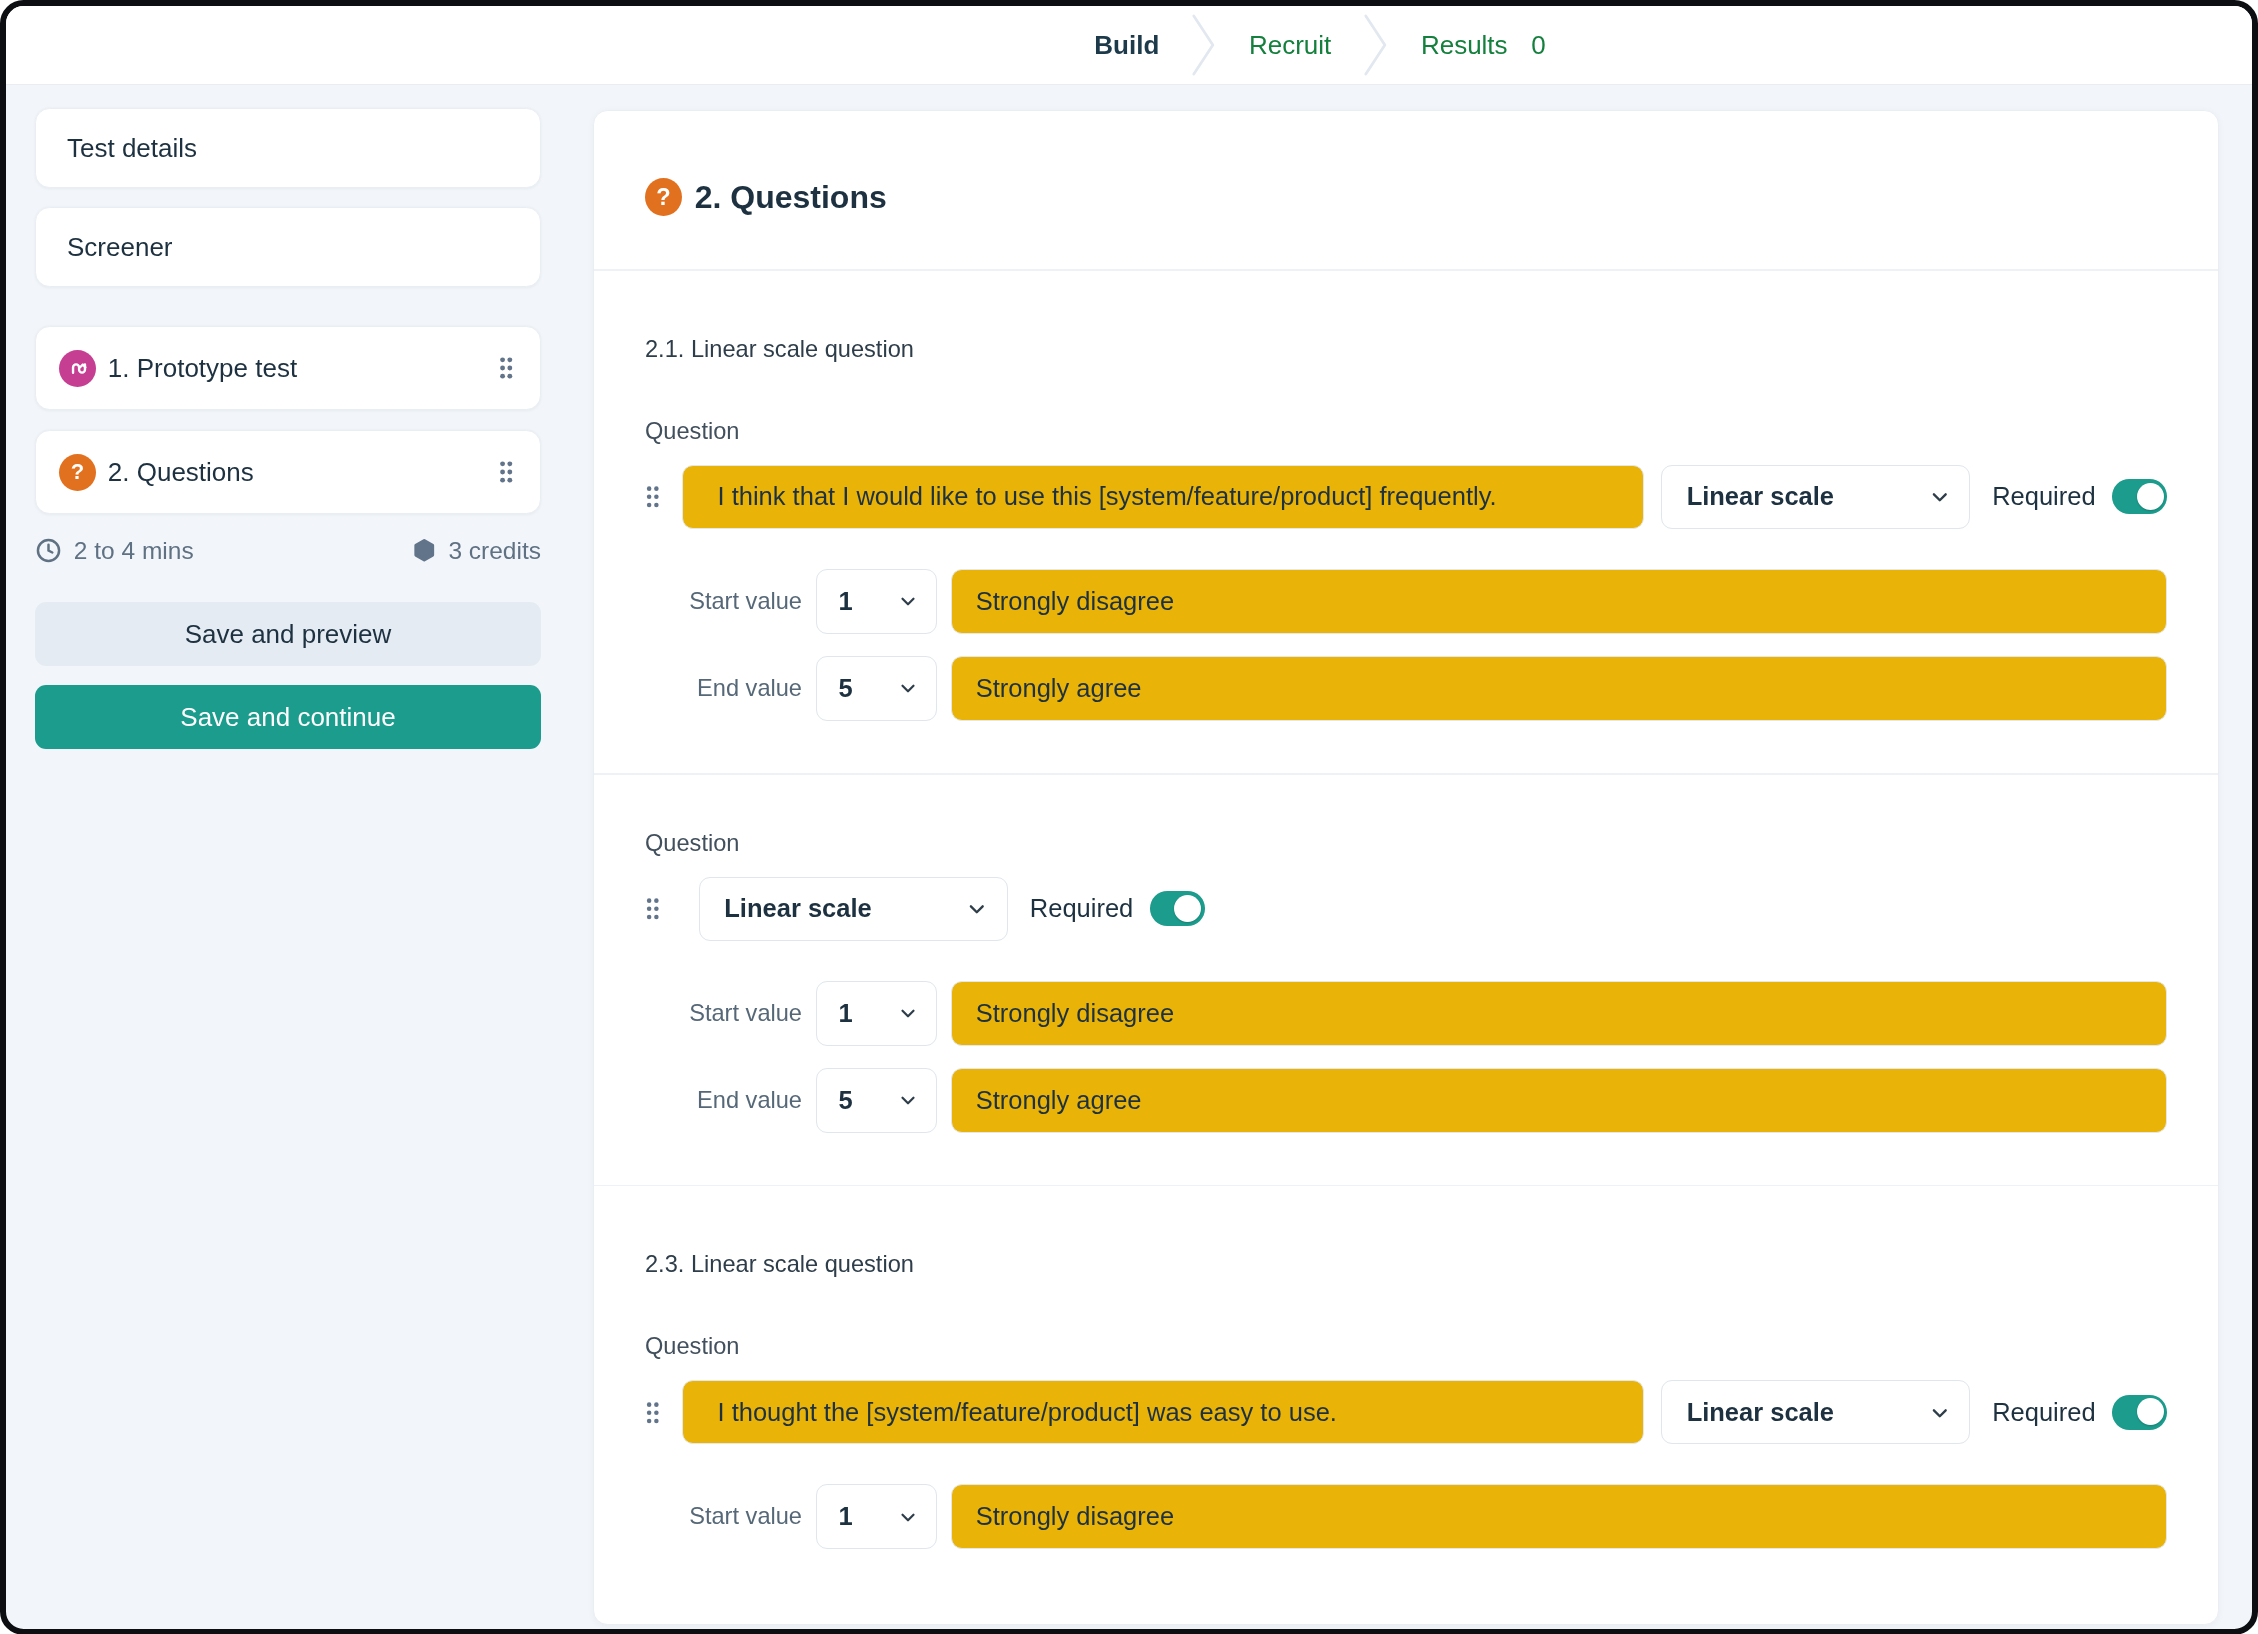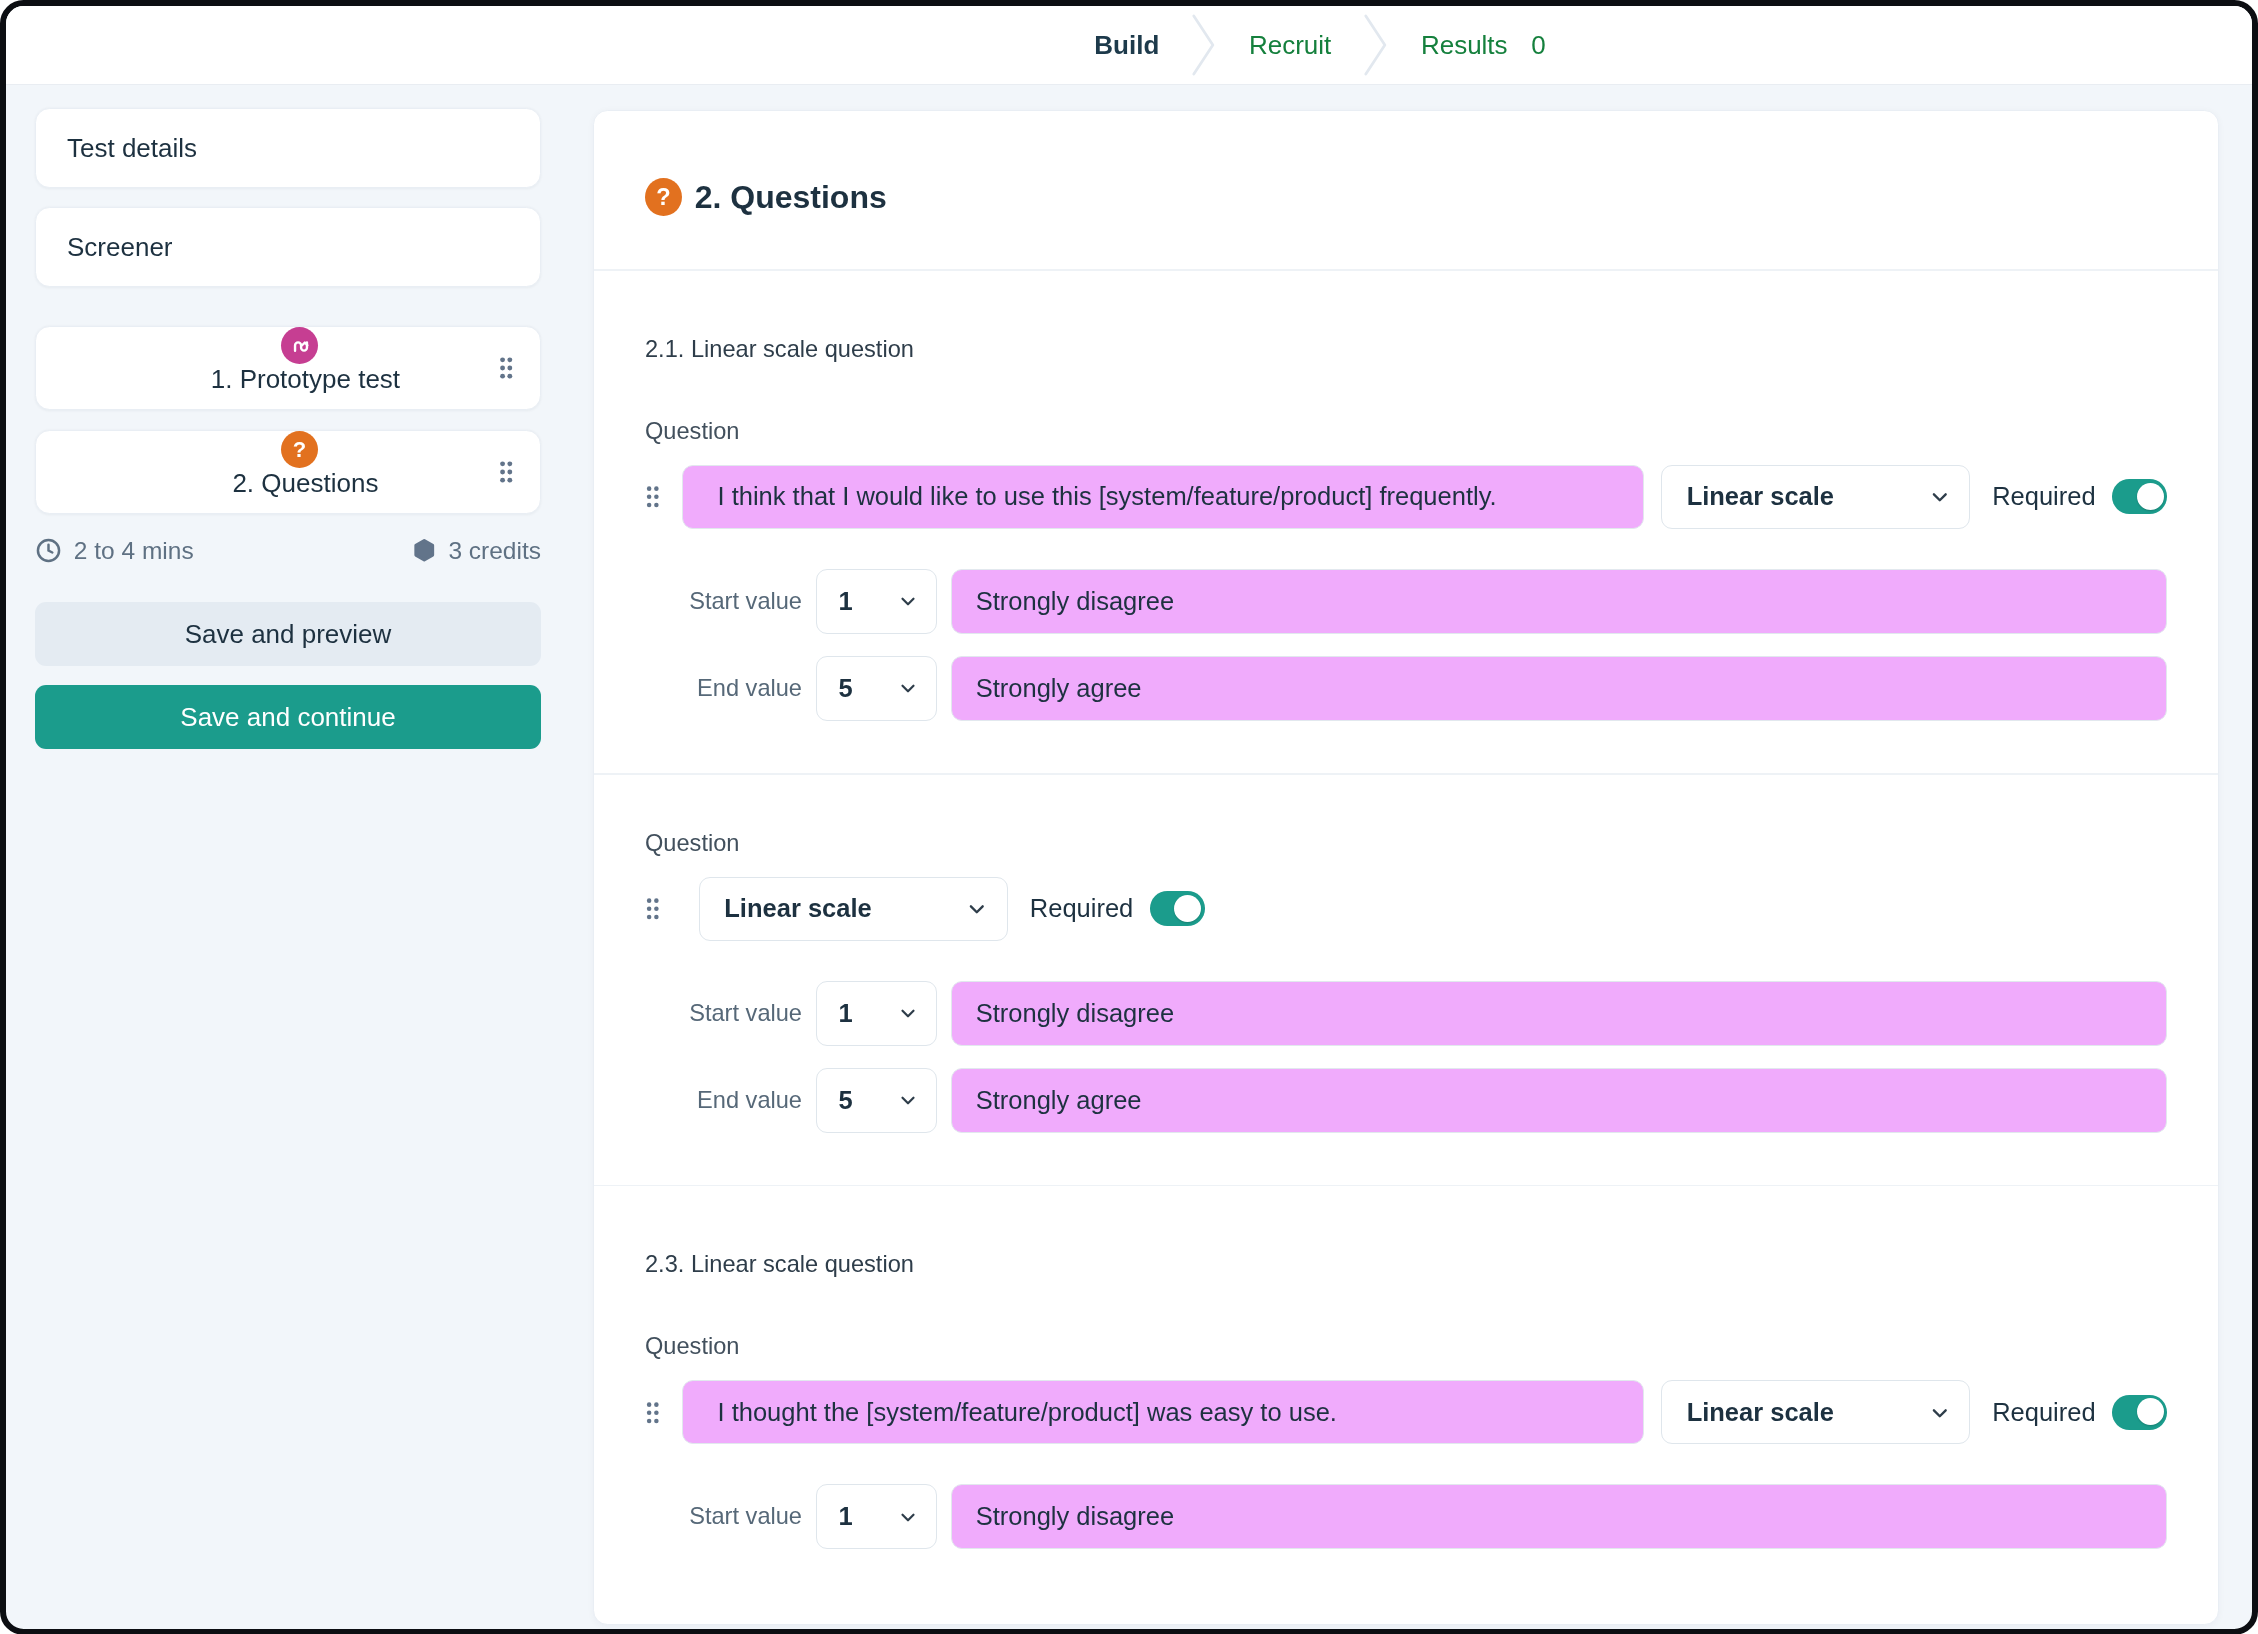--- a/index.html
+++ b/index.html
@@ -27,21 +27,21 @@
   .sidebar{position:absolute;left:29px;top:102px;width:506px;}
   .side-card{
     box-sizing:border-box;background:#ffffff;border:0.9px solid #e9eef4;border-radius:14.5px;
     box-shadow:0 0.9px 2.7px rgba(16,42,67,0.05);display:flex;align-items:center;
     position:relative;cursor:pointer;
   }
   .side-card.plain{height:80px;padding-left:31px;}
   .side-card.flow{height:84px;padding-left:23px;}
   .side-label{font-size:26px;font-weight:500;color:#1d3140;}
   .flow .side-label{margin-left:11.8px;}
-  .m-b21{margin-bottom:19px;} .m-b43{margin-bottom:39px;} .m-b18{margin-bottom:16.4px;} .m-b22{margin-bottom:20px;flex-direction:column;}
+  .m-b21{margin-bottom:19px;} .m-b43{margin-bottom:39px;} .m-b18{margin-bottom:16.4px;} .m-b22{margin-bottom:20px;}
   .icon-badge{
     width:37px;height:37px;border-radius:50%;flex:0 0 37px;
     display:flex;align-items:center;justify-content:center;color:#fff;
     font-weight:700;font-size:22px;
   }
   .drag-side{position:absolute;right:25.5px;top:50%;transform:translateY(-50%);cursor:grab;display:flex;}
   .meta-row{
     margin-top:13.6px;height:33px;display:flex;align-items:center;
     justify-content:space-between;color:#5f7183;font-size:24.5px;
   }
@@ -62,21 +62,21 @@
   .panel-header{display:flex;align-items:center;gap:12.7px;padding:67px 0 53px;}
   .panel-title{font-size:32px;font-weight:700;color:#1d3140;}
   .q-badge{width:38px;height:38px;font-size:23.6px;}
   .divider{height:1.8px;background:#eef2f6;margin:0 -51px;}
   .section-label{margin-top:65px;font-size:23.6px;color:#2e3d4a;line-height:27px;}
   .field-label{margin-top:55px;font-size:23.6px;color:#42505d;line-height:27px;}
   .q-row{margin-top:20px;display:flex;align-items:center;}
   .drag-main{flex:0 0 auto;margin-right:21px;cursor:grab;display:flex;}
   .text-input{
     box-sizing:border-box;height:64px;border:1.4px solid #e2e8ee;border-radius:11px;
-    font-family:"Liberation Sans",sans-serif;font-size:25.5px;color:#1d3140;background:#f0abfc;outline:none;
+    font-family:"Liberation Sans",sans-serif;font-size:25.5px;color:#1d3140;background:#eab308;outline:none;
   }
   .q-input{flex:1;padding-left:35px;}
   .select{
     box-sizing:border-box;height:64px;border:1.4px solid #dfe6ec;border-radius:11px;background:#fff;
     display:flex;align-items:center;cursor:pointer;
   }
   .type-select{width:309px;margin-left:17.3px;padding:0 18px 0 24.5px;justify-content:space-between;}
   .select-value{font-size:25.5px;color:#1d3140;font-weight:bold;}
   .required-label{margin-left:22px;font-size:25.5px;color:#1d3140;}
   .toggle{

